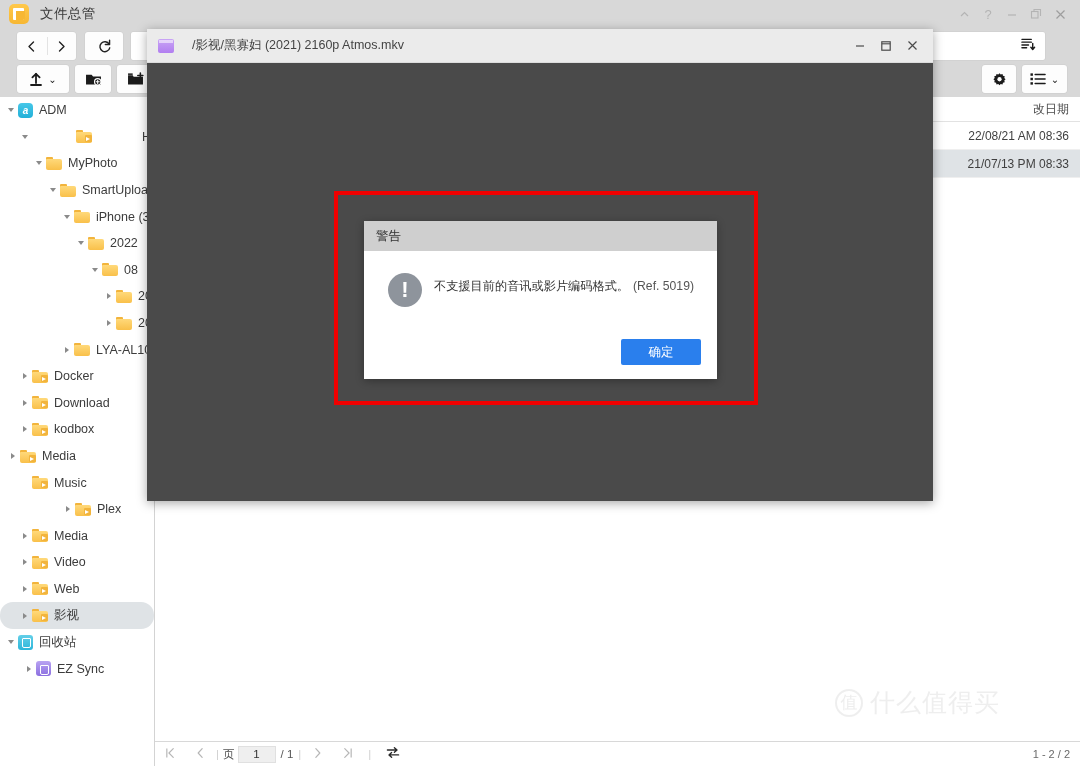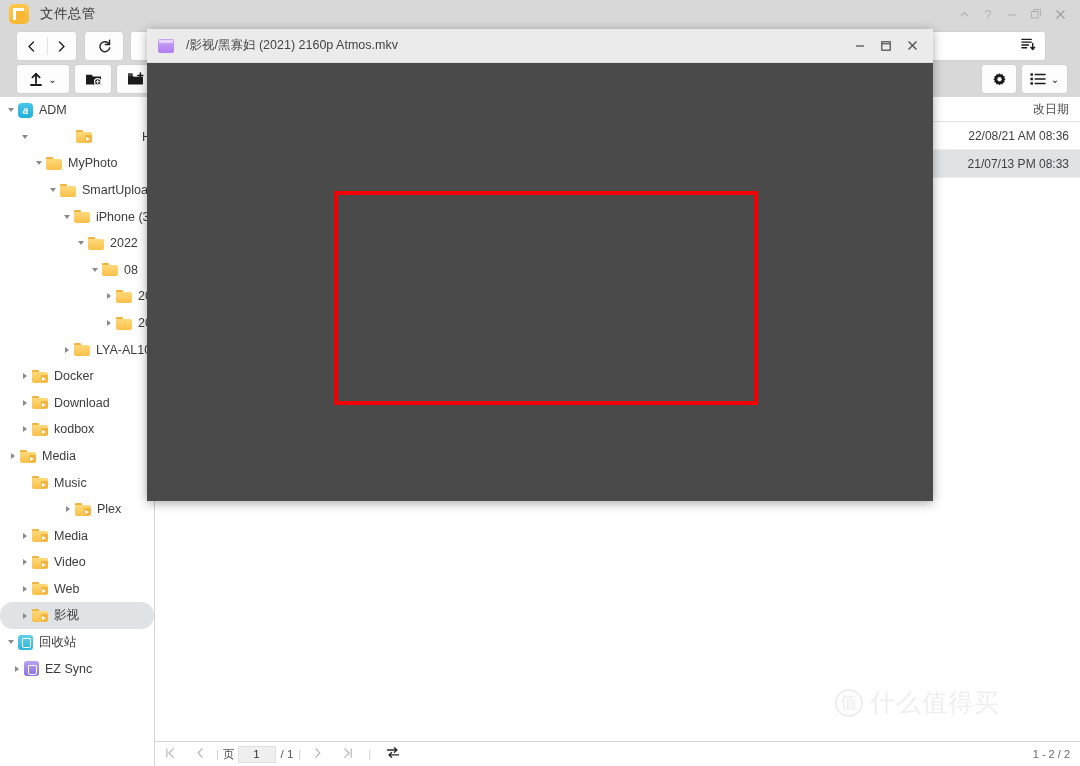--- a/index.html
+++ b/index.html
@@ -210,21 +210,21 @@
   .pl-ico {
     width: 16px; height: 14px; margin-left: 11px; flex: none;
     background: linear-gradient(#c9a4f5, #b17ef0);
     border-radius: 2px; position: relative;
   }
   .pl-ico::before {
     content:""; position:absolute; left:1px; top:1.5px; width:14px; height:3px;
     background: rgba(255,255,255,.55);
   }
   .pl-title-text {
-    margin-left: 12px; font-size: 12.5px; color: #444;
+    margin-left: 18px; font-size: 12.5px; color: #444;
   }
   .pl-controls { margin-left: auto; display: flex; align-items: center; }
   .pl-wc {
     width: 26px; height: 34px; display:flex; align-items:center; justify-content:center;
     color: #4a4a4a; font-size: 13px;
   }
   .pl-wc.x { font-size: 15px; margin-right: 8px; }
   .player-body { position: relative; width: 100%; height: 438px; background: #4a4a4a; }
 
   
@@ -538,21 +538,21 @@
           <span class="body"></span>
           <span class="arrow"></span>
         </span>
         <span>影视</span>
       </div>
       <div class="tree-item" style="padding-left: 6px;">
         <span class="tw expanded"></span>
         <span class="bin-ico"></span>
         <span>回收站</span>
       </div>
-      <div class="tree-item" style="padding-left: 12px;">
+      <div class="tree-item" style="padding-left: 24px;">
         <span class="tw collapsed"></span>
         <span class="bin-ico purple"></span>
         <span>EZ Sync</span>
       </div>
     </div>
 
   <div class="filelist">
     <div class="fl-header">
       <span class="col-date">改日期</span>
     </div>
@@ -625,16 +625,26 @@
         <div class="pl-wc x">
           <svg width="13" height="13" viewBox="0 0 13 13">
               <path d="M2.5 2.5 L10.5 10.5 M10.5 2.5 L2.5 10.5" stroke="#4a4a4a" stroke-width="1.2"></path>
             </svg>
         </div>
       </div>
     </div>
     <div class="player-body">
       <div class="redbox"></div>
 
+      <div class="dialog">
+        <div class="dlg-title">警告</div>
+        <div class="dlg-body">
+          <div class="dlg-icon">!</div>
+          <div class="dlg-msg">
+            <span>不支援目前的音讯或影片编码格式。</span><span class="ref">(Ref. 5019)</span>
+          </div>
+          <button class="dlg-ok">确定</button>
+        </div>
+      </div>
     </div>
   </div>
 
 </div>
 
 </body></html>

